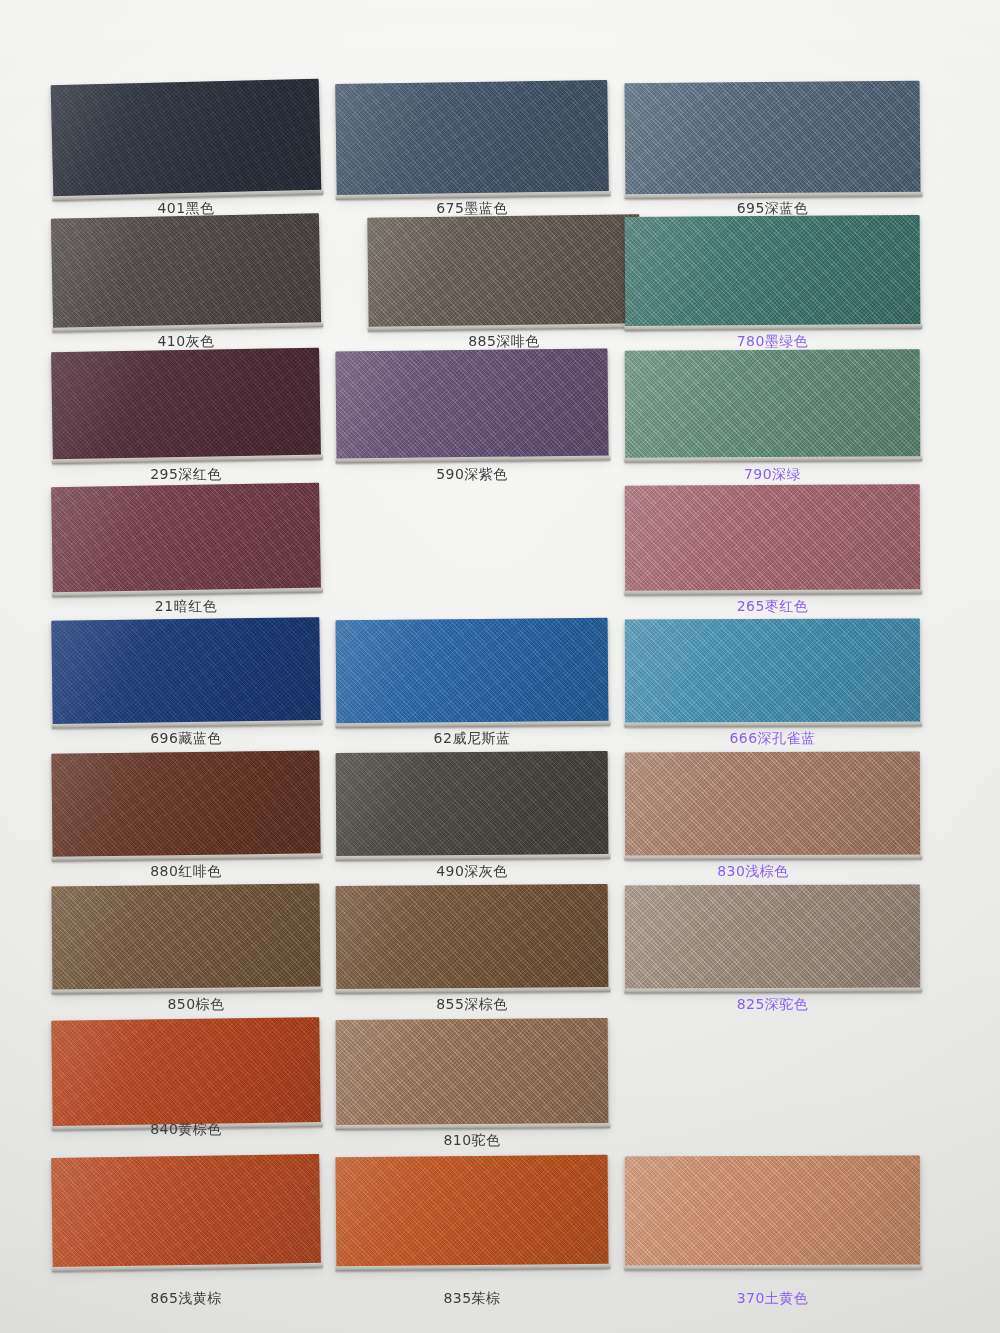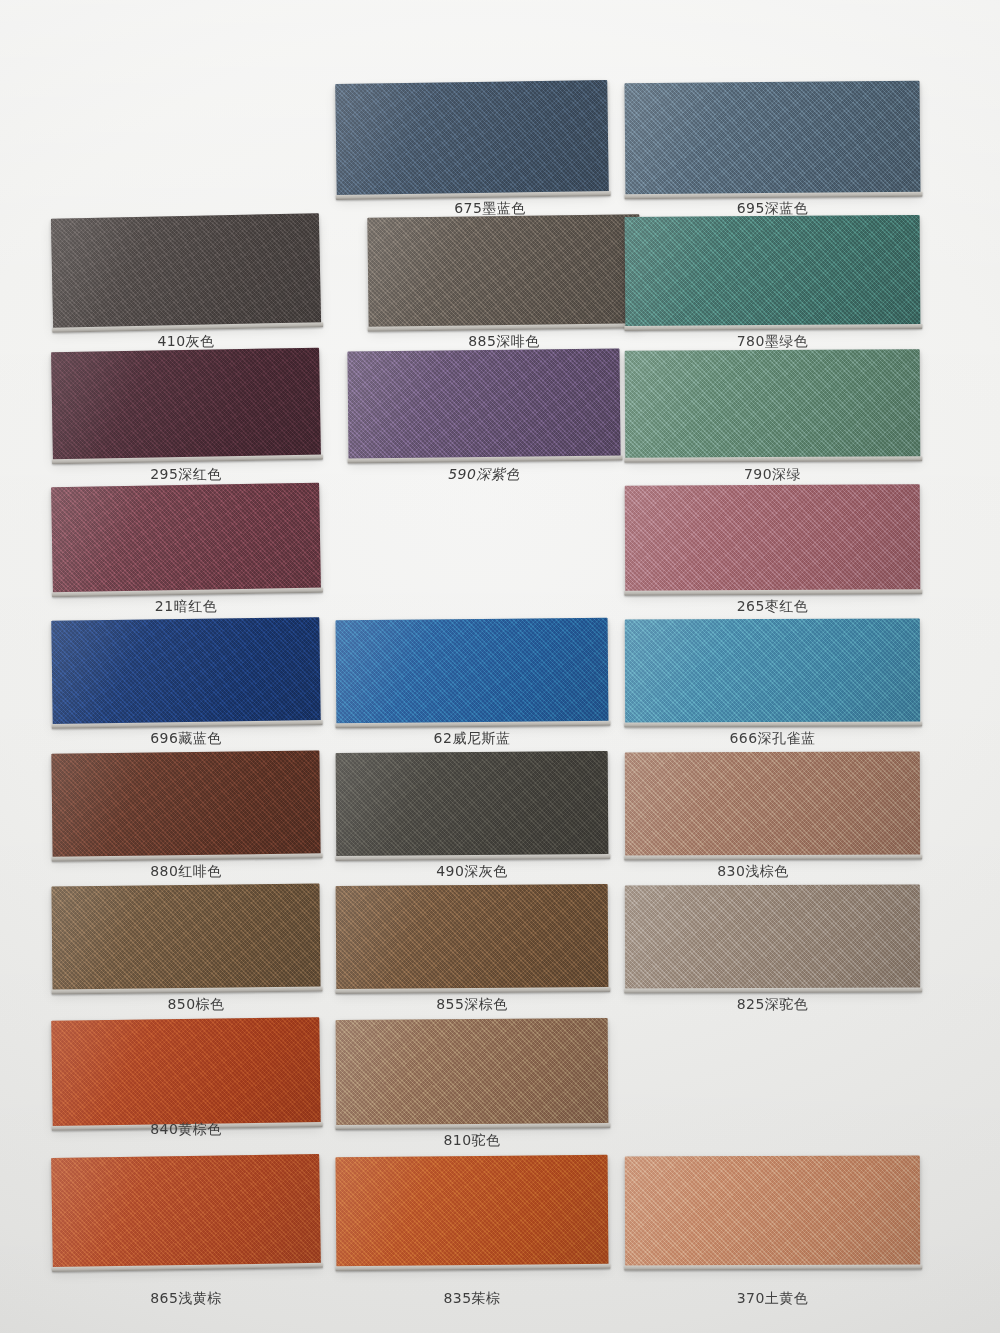--- a/index.html
+++ b/index.html
@@ -62,29 +62,37 @@
   .label{
     position:absolute;
     left:0;width:100%;
     text-align:center;
     font-size:14px;
     letter-spacing:.5px;
     color:#3c3c3c;
     white-space:nowrap;
     font-family:"DejaVu Sans","Liberation Sans",sans-serif;
   }
-  .label.faint{color:#404040;}
+  .label.faint{color:#8b5cf6;}
 </style>
 </head>
 <body>
 
 <div id="backdrop"></div>
 
 <div id="grid">
-    <div class="cell" style="left: 336px; top: 82px; width: 272px; height: 142px; padding-left: 36px;">
+    <div class="cell" style="left: 52px; top: 82px; width: 268px; height: 142px;">
+      <div class="swatch" title="401黑色" style="width: 268px; height: 112px; background: rgb(47, 53, 64); transform: rotate(-1.4deg);">
+        <div class="grain"></div>
+        <div class="sheen"></div>
+        <div class="edge"></div>
+      </div>
+      <div class="label" style="top: 118px;">401黑色</div>
+    </div>
+    <div class="cell" style="left: 336px; top: 82px; width: 272px; height: 142px;">
       <div class="swatch" title="675墨蓝色" style="width: 272px; height: 112px; background: rgb(74, 93, 114); transform: rotate(-0.8deg);">
         <div class="grain"></div>
         <div class="sheen"></div>
         <div class="edge"></div>
       </div>
       <div class="label" style="top: 118px;">675墨蓝色</div>
     </div>
     <div class="cell" style="left: 625px; top: 82px; width: 295px; height: 142px;">
       <div class="swatch" title="695深蓝色" style="width: 295px; height: 112px; background: rgb(91, 113, 131); transform: rotate(-0.5deg);">
         <div class="grain"></div>
@@ -118,21 +126,21 @@
       <div class="label faint" style="top: 117px;">780墨绿色</div>
     </div>
     <div class="cell" style="left: 52px; top: 350px; width: 268px; height: 140px;">
       <div class="swatch" title="295深红色" style="width: 268px; height: 108px; background: rgb(84, 48, 60); transform: rotate(-1deg);">
         <div class="grain"></div>
         <div class="sheen"></div>
         <div class="edge"></div>
       </div>
       <div class="label" style="top: 116px;">295深红色</div>
     </div>
-    <div class="cell" style="left: 348px; top: 350px; width: 272px; height: 140px; font-style: italic;">
+    <div class="cell" style="left: 336px; top: 350px; width: 272px; height: 140px;">
       <div class="swatch" title="590深紫色" style="width: 272px; height: 108px; background: rgb(110, 90, 126); transform: rotate(-0.6deg);">
         <div class="grain"></div>
         <div class="sheen"></div>
         <div class="edge"></div>
       </div>
       <div class="label" style="top: 116px;">590深紫色</div>
     </div>
     <div class="cell" style="left: 625px; top: 350px; width: 295px; height: 140px;">
       <div class="swatch" title="790深绿" style="width: 295px; height: 108px; background: rgb(108, 147, 128); transform: rotate(-0.3deg);">
         <div class="grain"></div>

